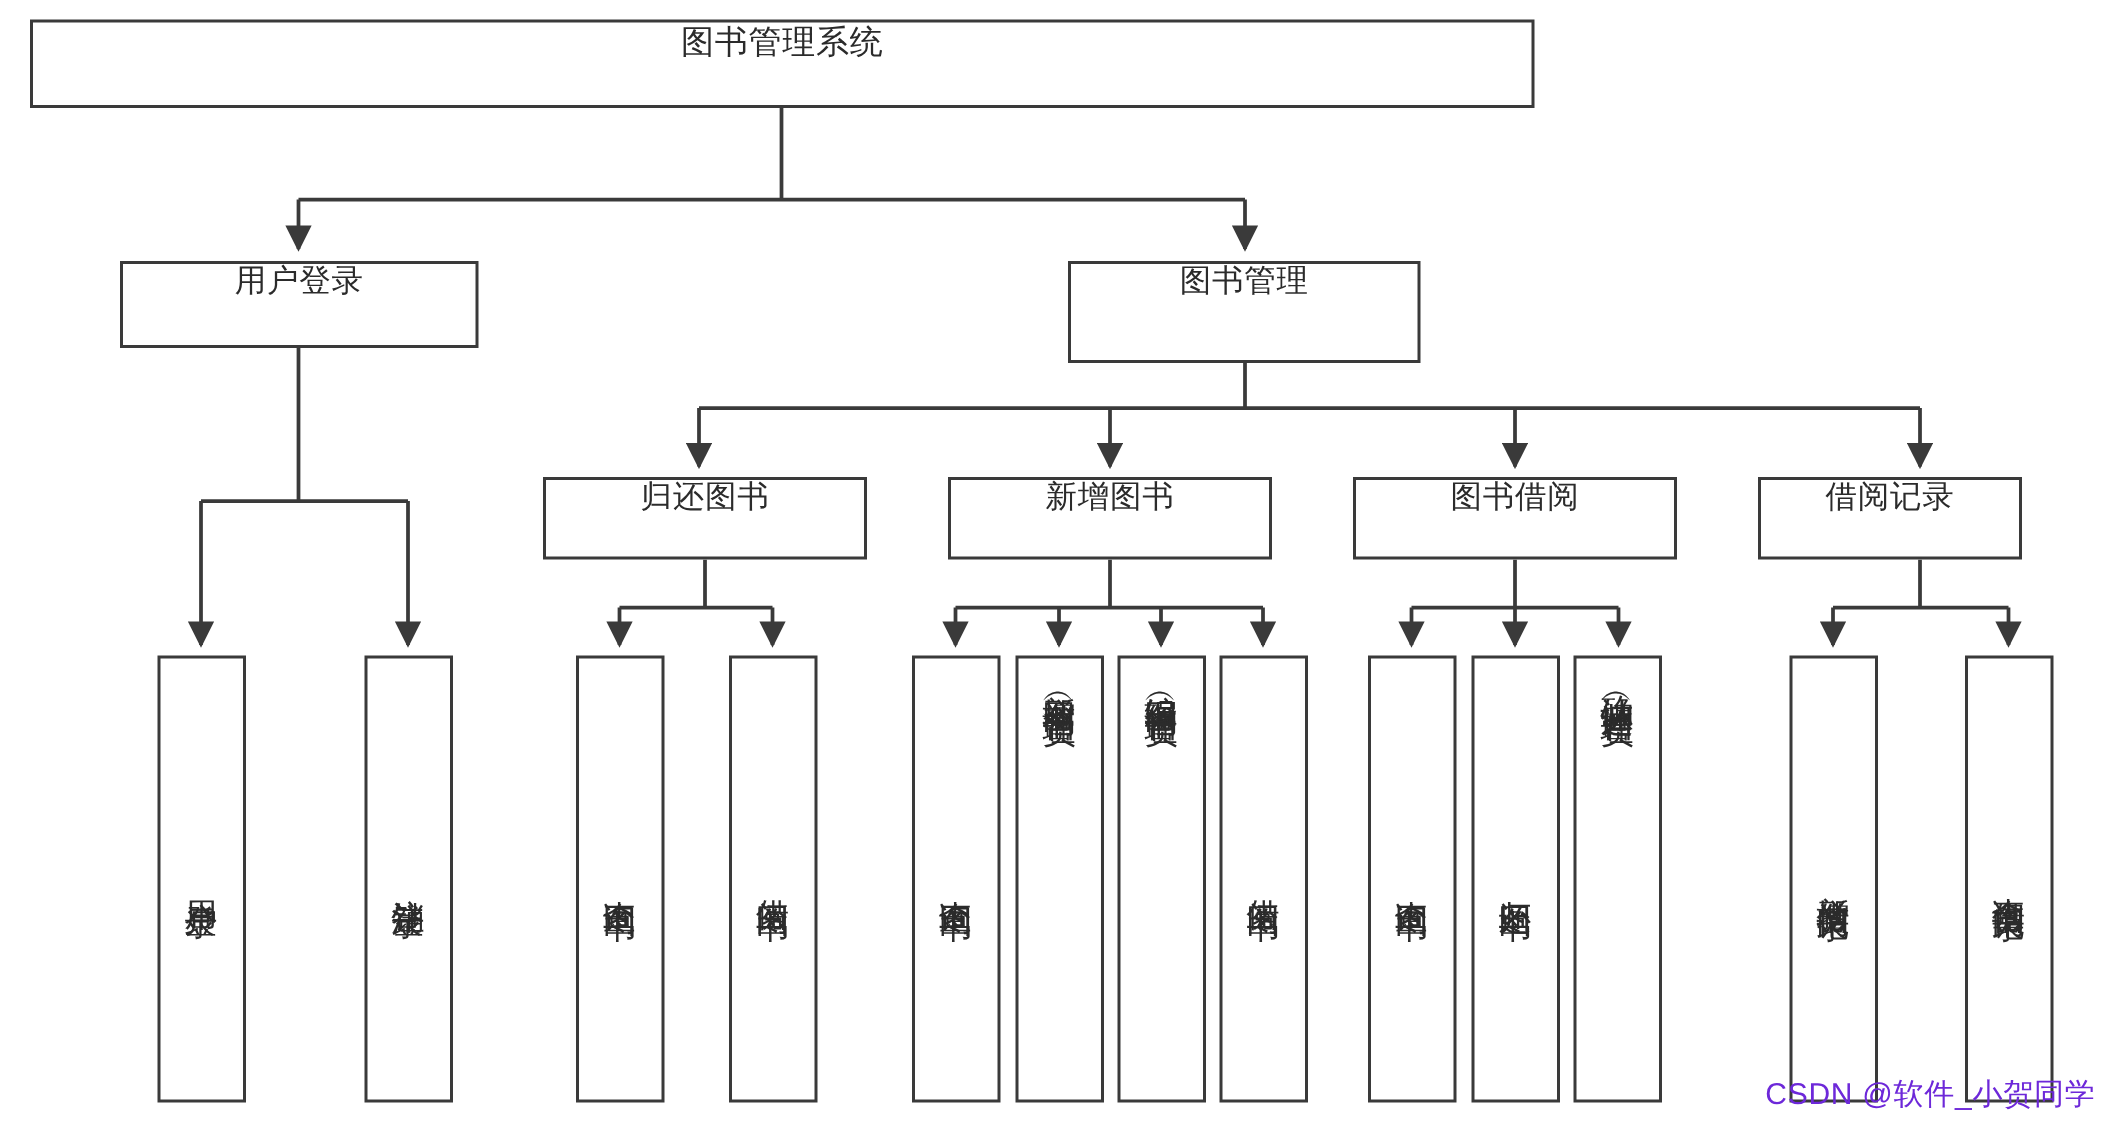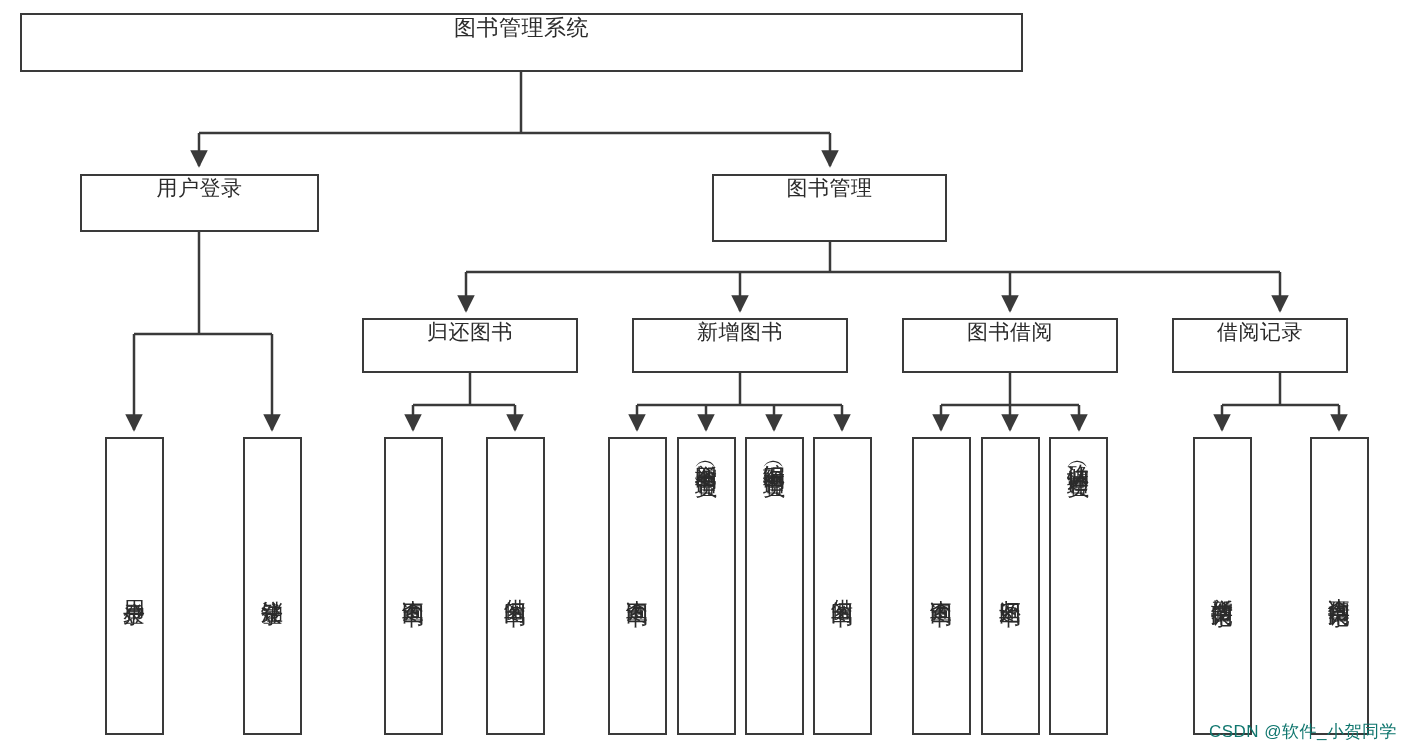--- a/index.html
+++ b/index.html
@@ -63,22 +63,22 @@
     white-space: nowrap;
   }
   .node.vert.center-v {
     align-items: center;
     padding-top: 0;
   }
   #watermark {
     position: absolute;
     right: 8px;
     bottom: 4px;
-    font-size: 17px;
-    color: #0f766e;
+    font-size: 20px;
+    color: #6d28d9;
     z-index: 5;
     white-space: nowrap;
     letter-spacing: 0.5px;
   }
 </style>
 </head>
 <body>
 
 <div id="diagram-root">
 

